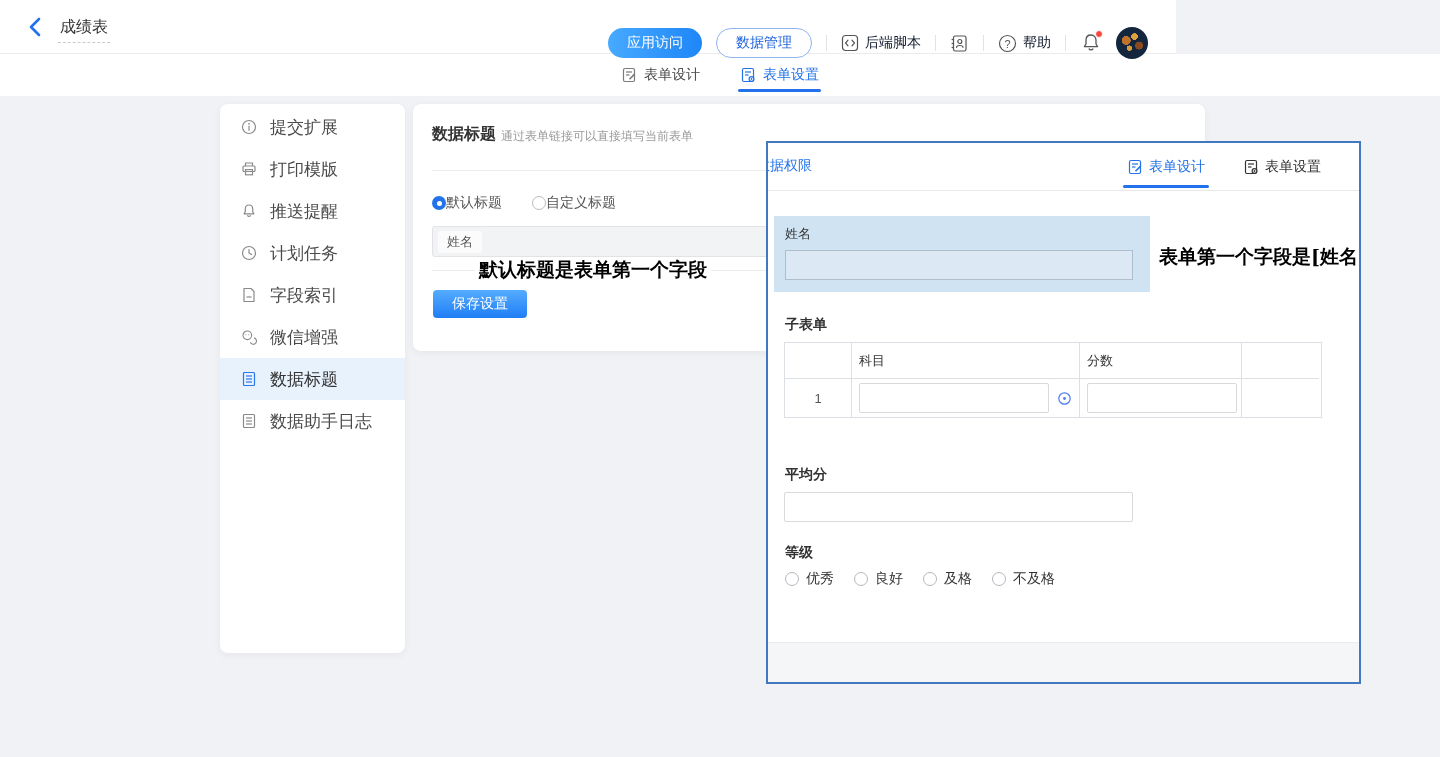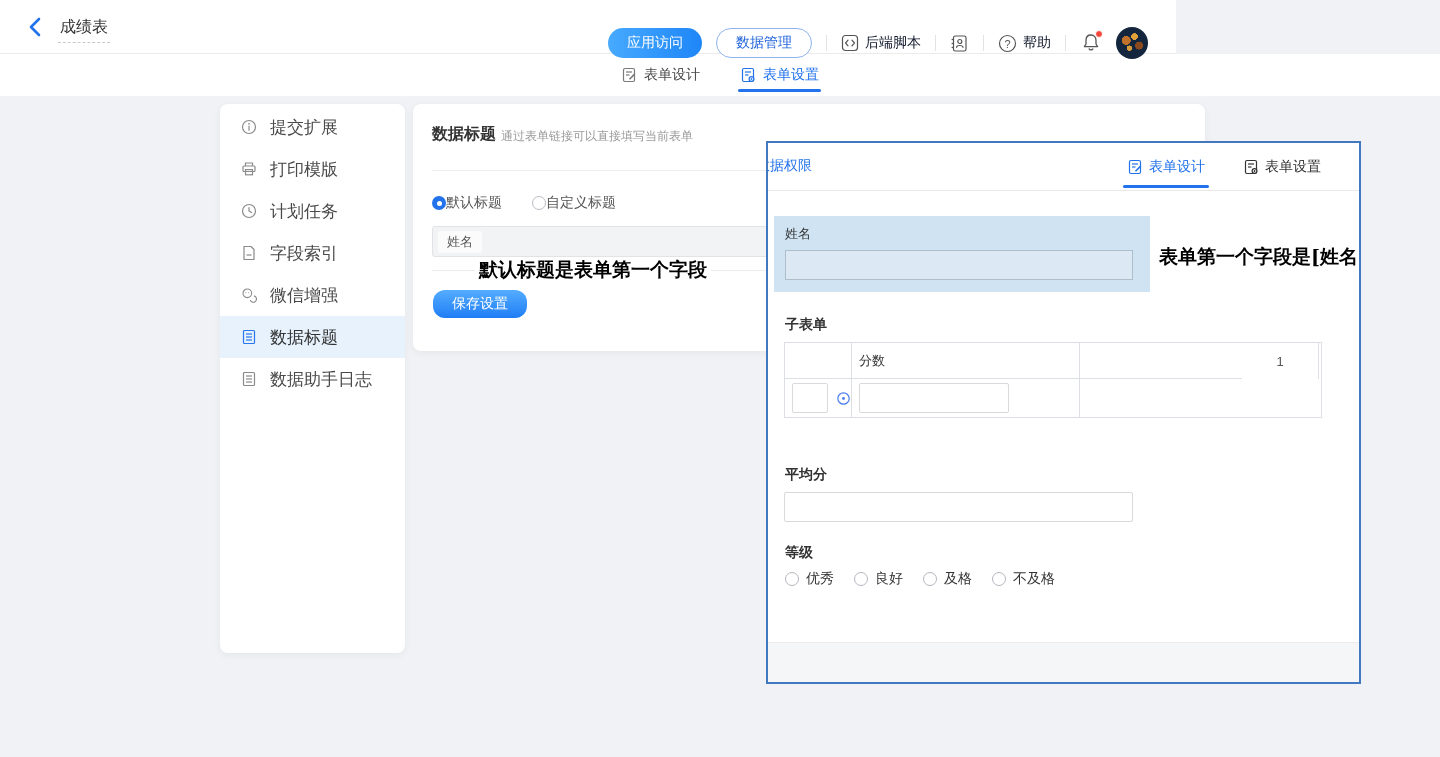--- a/index.html
+++ b/index.html
@@ -61,21 +61,21 @@
   .radio.checked { border:none; background:#2273eb; }
   .radio.checked::after { content:''; position:absolute; left:4.5px; top:4.5px; width:5px; height:5px;
                           border-radius:50%; background:#fff; }
   .mc-field { position:absolute; left:19px; top:122px; width:754px; height:31px; background:#f2f3f5;
               border:1px solid #e2e3e6; border-radius:3px; display:flex; align-items:center; padding-left:5px; }
   .mc-chip { background:#fbfbfc; border-radius:2px; padding:2px 9px; font-size:13px; color:#555; }
   .mc-div2 { position:absolute; left:19px; top:166px; width:754px; height:1px; background:#ececec; }
   .annotation { font-family:"DejaVu Serif","Liberation Serif",serif; font-weight:bold; color:#000;
                 font-size:19px; background:#fff; padding:0 4px; white-space:nowrap; }
   .mc-annot { position:absolute; left:62px; top:153px; }
-  .save-btn { position:absolute; left:20px; top:186px; width:94px; height:28px; border:none; border-radius:12px;
+  .save-btn { position:absolute; left:20px; top:186px; width:94px; height:28px; border:none; border-radius:4px;
               background:linear-gradient(180deg,#55acff,#1f7ef5); color:#fff; font-size:14px; cursor:pointer;
               font-family:inherit; }
 
   
   .overlay { position:absolute; left:766px; top:141px; width:595px; height:543px; background:#fff;
              border:2px solid #4178bf; z-index:20; overflow:hidden; }
   .ov-topbar { position:absolute; left:0; top:0; width:591px; height:48px; background:#fff;
                border-bottom:1px solid #e9e9e9; }
   .ov-breadcrumb { position:absolute; left:-12px; top:14px; font-size:14px; color:#2273eb;
                    white-space:nowrap; cursor:pointer; }
@@ -222,20 +222,29 @@
         <path d="M4.5 5 L4.5 2 L11.5 2 L11.5 5"></path>
           <rect x="2" y="5" width="12" height="5.5" rx="1"></rect>
           <rect x="4.5" y="8.6" width="7" height="5.2"></rect>
       </svg>
     </span>
     <span>打印模版</span>
   </div>
   <div class="side-item">
     <span class="icon">
       <svg width="16" height="16" viewBox="0 0 16 16" fill="none" stroke="#8a8a8a" stroke-width="1.2">
+        <path d="M8 2 C5.6 2 4.3 3.8 4.3 6 L4.3 8.8 L3.1 10.8 L12.9 10.8 L11.7 8.8 L11.7 6 C11.7 3.8 10.4 2 8 2 Z" stroke-linejoin="round"></path>
+        <path d="M6.7 12.6 C6.9 13.6 9.1 13.6 9.3 12.6" stroke-linecap="round"></path>
+      </svg>
+    </span>
+    <span>推送提醒</span>
+  </div>
+  <div class="side-item">
+    <span class="icon">
+      <svg width="16" height="16" viewBox="0 0 16 16" fill="none" stroke="#8a8a8a" stroke-width="1.2">
         <circle cx="8" cy="8" r="6.5"></circle>
           <polyline points="8 4.5 8 8 10.6 9.6" stroke-linecap="round" stroke-linejoin="round"></polyline>
       </svg>
     </span>
     <span>计划任务</span>
   </div>
   <div class="side-item">
     <span class="icon">
       <svg width="16" height="16" viewBox="0 0 16 16" fill="none" stroke="#8a8a8a" stroke-width="1.2">
         <path d="M3 1.5 L10 1.5 L13 4.5 L13 14.5 L3 14.5 Z" stroke-linejoin="round"></path>
@@ -340,20 +349,23 @@
     <div class="name-block">
       <span class="name-label">姓名</span>
       <div class="name-input"></div>
     </div>
     <span class="annotation ov-annot">表单第一个字段是[姓名]</span>
 
     <span class="fld-label" style="left:17px; top:124px;">子表单</span>
     <div class="subform-table">
       <div class="st-cell"></div>
       <div class="st-cell">
+        <span>科目</span>
+      </div>
+      <div class="st-cell">
         <span>分数</span>
       </div>
       <div class="st-cell last-col"></div>
 
       <div class="st-cell st-rownum last-row">
         <span>1</span>
       </div>
       <div class="st-cell last-row">
         <div class="cell-input subj-input"></div>
         <span class="icon circle-dot">

